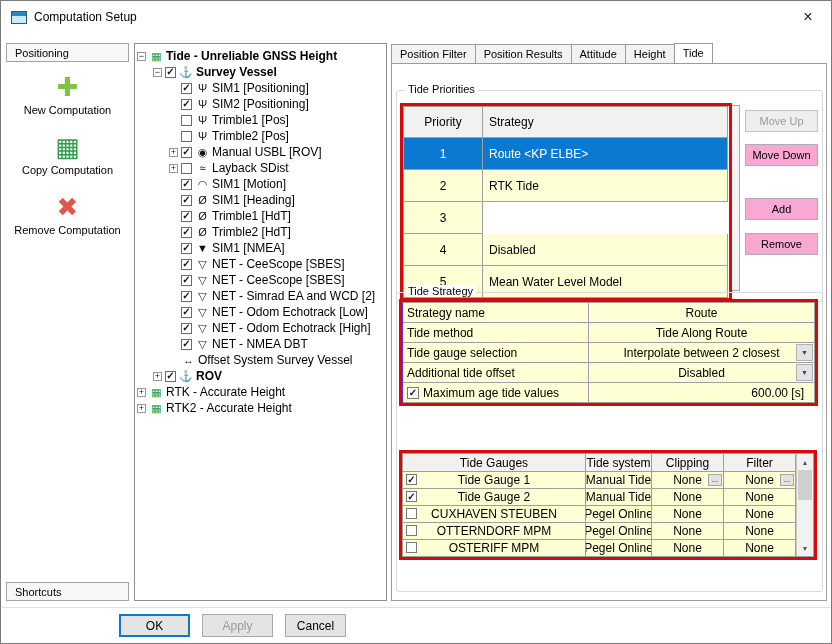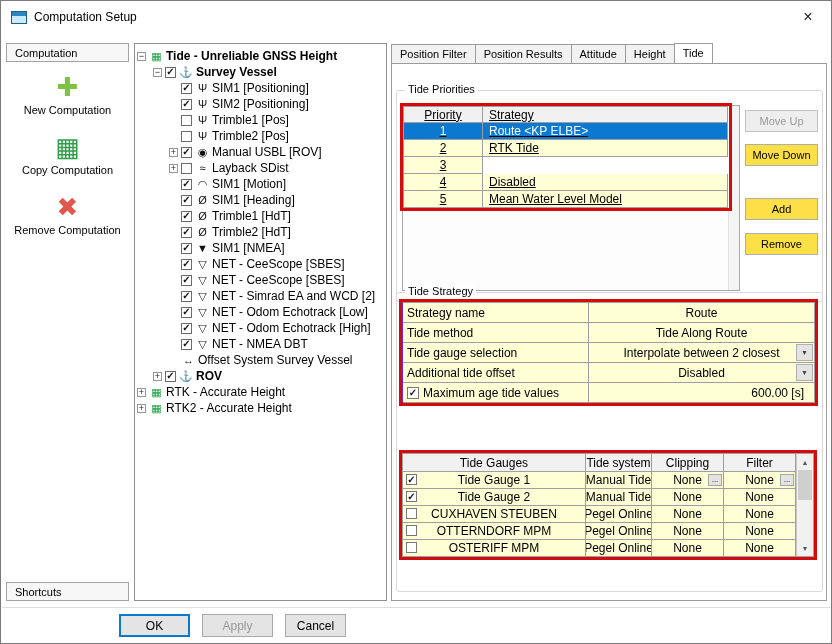--- a/index.html
+++ b/index.html
@@ -40,28 +40,28 @@
 
   .groupbox { position:absolute; border:1px solid #d9d9d9; border-radius:3px; }
   .gb1 { left:4px; top:26px; width:427px; height:212px;text-align:center; }
   .gb2 { left:4px; top:228px; width:427px; height:300px; }
   .group-label { position:absolute; top:-8px; left:8px; background:#fff; padding:0 3px; font-size:11px; }
 
   
   .grid-host { position:absolute; left:5px; top:14px; width:338px; height:186px; border:1px solid #a9a9a9; background:#fdfdfd; }
   .host-scroll { position:absolute; top:0; right:0; bottom:0; width:11px; background:#f4f4f4; border-left:1px solid #e2e2e2; }
   .prio-table { position:absolute; left:0; top:0; width:326px; outline:3px solid #d40b0b; background:#fff; }
-  .prow { display:flex; height:17px;text-decoration:underline; }
+  .prow { display:flex; height:32px; }
   .pcell { border-right:1px solid #9f9f9f; border-bottom:1px solid #9f9f9f; display:flex; align-items:center; font-size:12px; background:#ffffd6; }
   .pcell:first-child { border-left:1px solid #9f9f9f; }
   .phead .pcell { background:#f1f1f1; border-top:1px solid #9f9f9f; }
   .pc0 { width:80px; justify-content:center; }
   .pc1 { width:245px; padding-left:6px; }
   .prow.sel .pcell { background:#0b79d0; color:#fff; }
-  .side-btn { position:absolute; left:348px; width:73px; height:22px; background:#fde047; border:1px solid #aeaeae; font-size:11px; display:flex; align-items:center; justify-content:center; }
+  .side-btn { position:absolute; left:348px; width:73px; height:22px; background:#f9a8d4; border:1px solid #aeaeae; font-size:11px; display:flex; align-items:center; justify-content:center; }
   .side-btn.disabled { color:#9a9a9a; background:#eeeeee; border-color:#c2c2c2; }
 
   
   .strategy-grid { position:absolute; left:5px; top:9px; width:413px; outline:3px solid #d40b0b; border-top:1px solid #9f9f9f; border-left:1px solid #6d28d9; background:#fff; }
   .srow { display:flex; height:20px; }
   .scell { border-right:1px solid #9f9f9f; border-bottom:1px solid #9f9f9f; background:#ffffd6; display:flex; align-items:center; font-size:12px; position:relative; }
   .slabel { width:186px; padding-left:4px; gap:4px; }
   .svalue { width:226px; justify-content:center; }
   .svalue.right { justify-content:flex-end; padding-right:10px; }
   .dropbtn { position:absolute; right:1px; top:1px; bottom:1px; width:17px; background:#e3e3e3; border:1px solid #b0b0b0; font-size:7px; color:#444; display:flex; align-items:center; justify-content:center; }
@@ -95,21 +95,21 @@
 
   <div class="titlebar">
     <span class="title-icon"></span>
     <span class="title-text">Computation Setup</span>
     <span class="close-btn">
         <span>×</span>
       </span>
   </div>
 
   <div class="left-panel">
-    <div class="panel-header">Computation</div>
+    <div class="panel-header">Positioning</div>
     <div id="left-actions">
         <div class="action">
           <span class="action-icon" style="color: rgb(125, 194, 67);">✚</span>
           <span class="action-label">New Computation</span>
         </div>
         <div class="action">
           <span class="action-icon" style="color: rgb(46, 158, 73);">▦</span>
           <span class="action-label">Copy Computation</span>
         </div>
         <div class="action">

